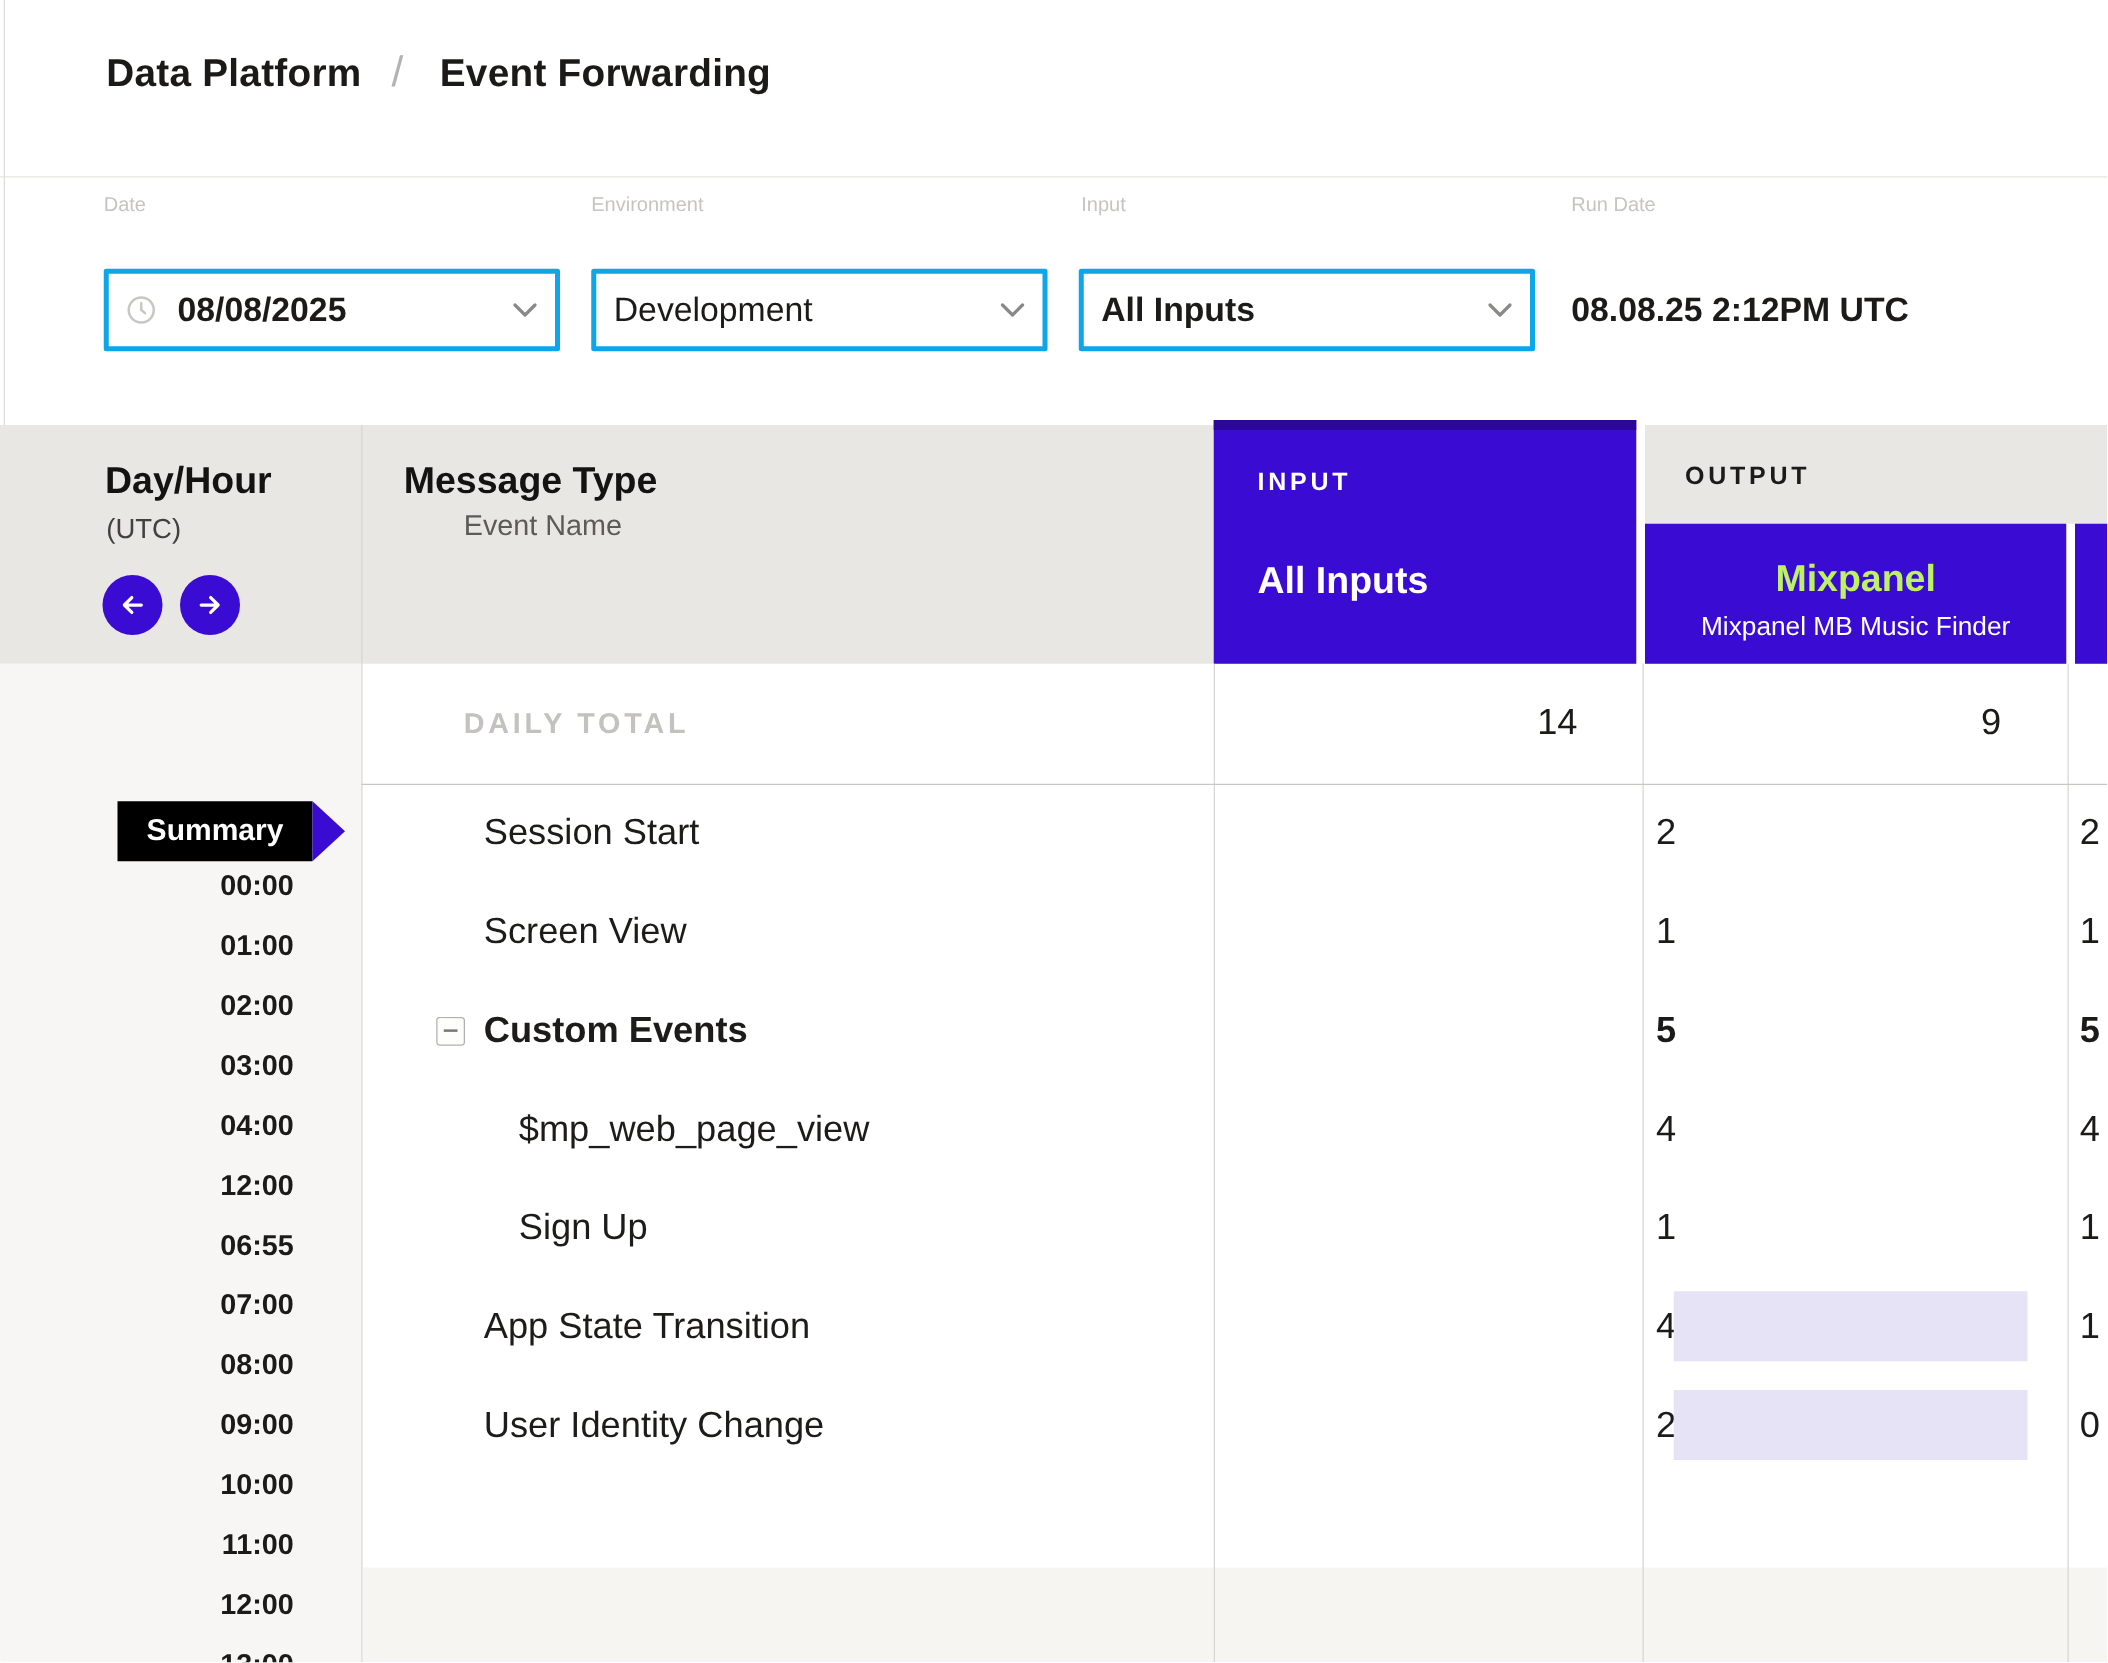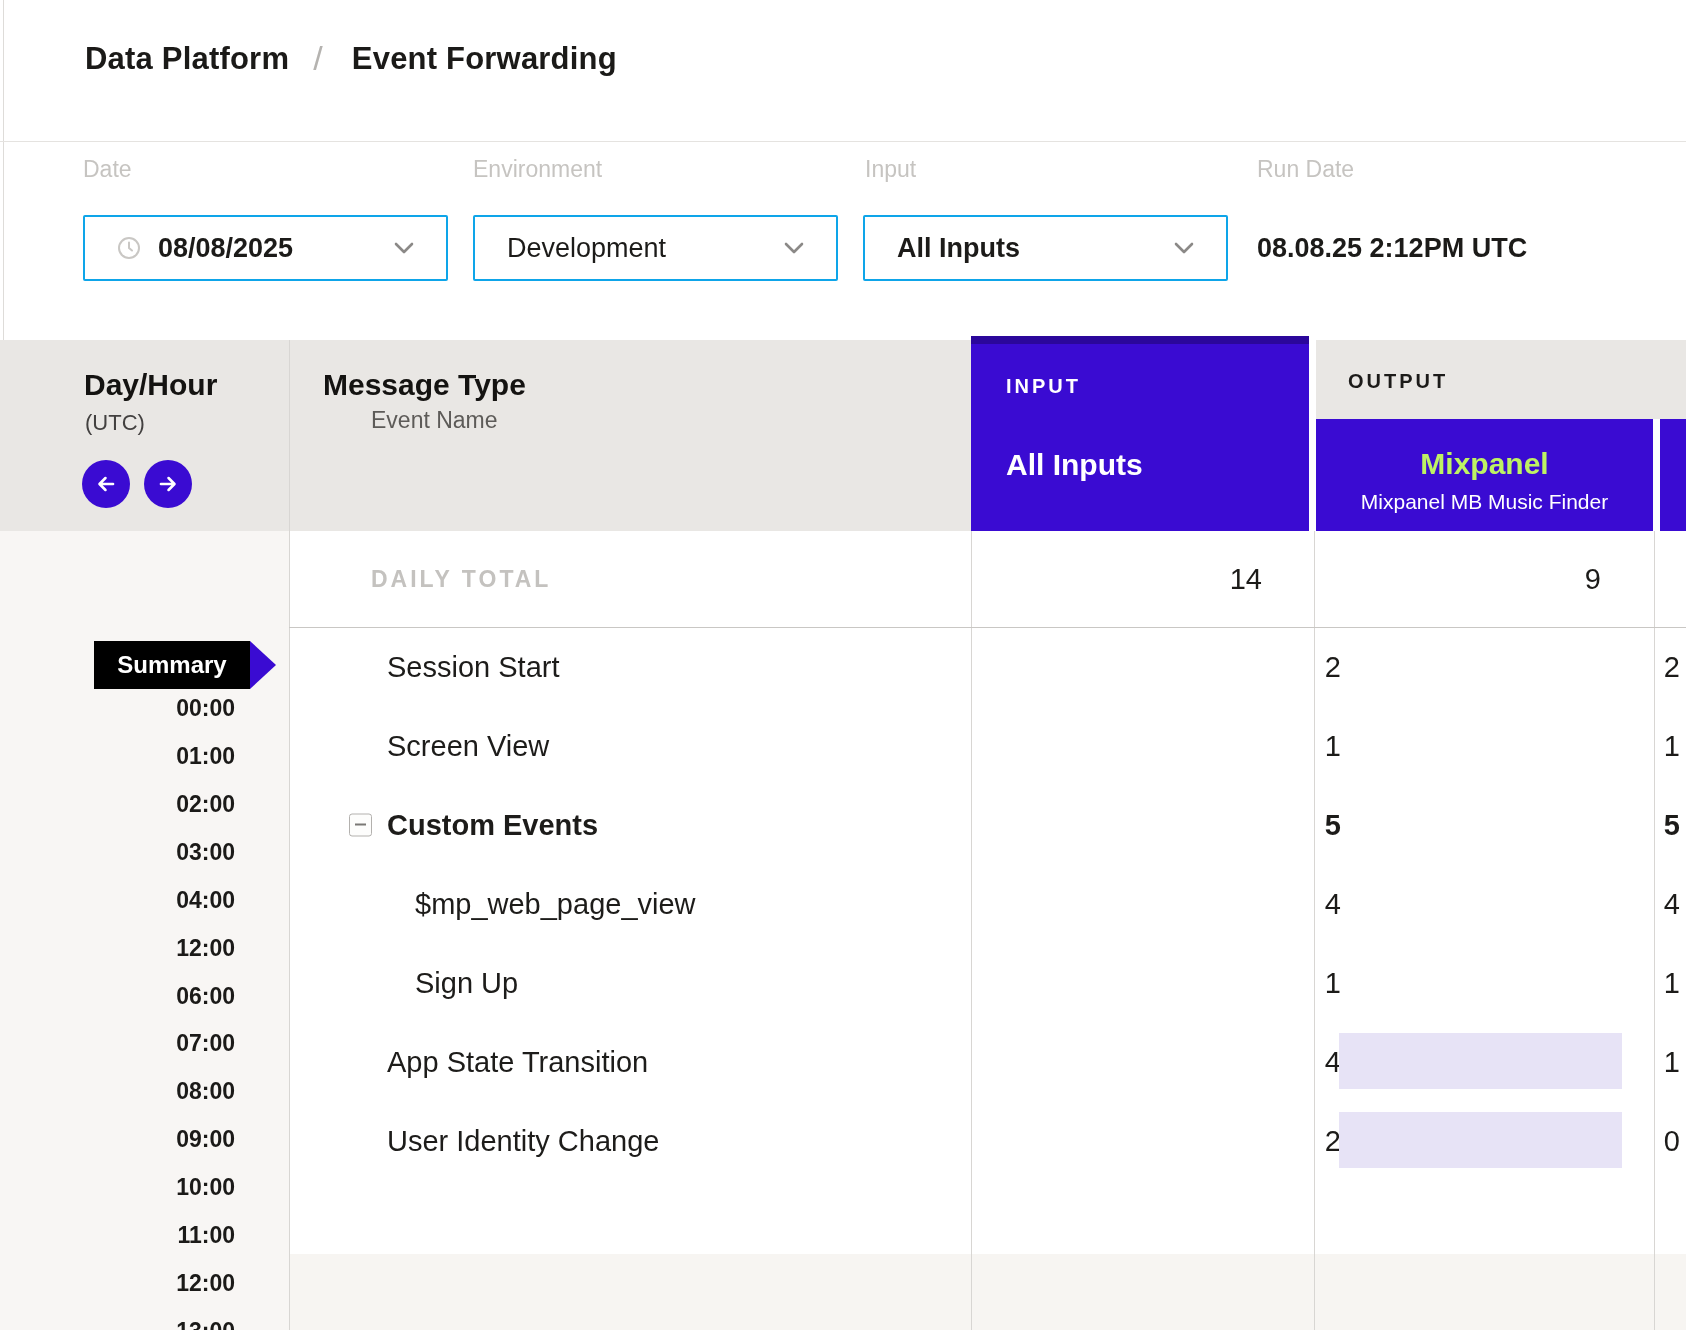--- a/index.html
+++ b/index.html
@@ -8,22 +8,22 @@
 
   
   .page-edge{position:absolute;left:3px;top:0;width:1px;height:1330px;background:#dedcd9;}
 
   
   .breadcrumb{position:absolute;left:85px;top:38px;height:42px;display:flex;align-items:center;font-size:31px;font-weight:700;color:#1b1a18;letter-spacing:.2px;}
   .breadcrumb .sep{color:#b5b3b0;font-weight:400;font-size:34px;margin:0 29px 0 24px;transform:translateY(-1px);}
   .header-border{position:absolute;left:0;top:141px;width:1686px;height:1px;background:#e5e3e0;}
 
   
-  .filter-label{position:absolute;top:156px;font-size:23px;color:#c6c4c1;}
-  .filter-box{position:absolute;top:215px;height:66px;background:#fff;border:2px solid #0ea5e9;border-radius:2px;display:flex;align-items:center;box-sizing:border-box;padding:0 32px;cursor:pointer;}
+  .filter-label{position:absolute;top:156px;font-size:16px;color:#c6c4c1;}
+  .filter-box{position:absolute;top:215px;height:66px;background:#fff;border:4px solid #0ea5e9;border-radius:2px;display:flex;align-items:center;box-sizing:border-box;padding:0 14px;cursor:pointer;}
   .filter-box .val{font-size:27px;font-weight:700;color:#1c1b19;}
   .filter-box .val.normal{font-weight:400;}
   .filter-box .chev{margin-left:auto;display:flex;align-items:center;}
   .clock{margin-right:17px;display:flex;align-items:center;}
   .run-date{position:absolute;left:1257px;top:215px;height:66px;display:flex;align-items:center;font-size:27px;font-weight:700;color:#1c1b19;}
 
   
   .band{position:absolute;left:0;top:340px;width:1686px;height:191px;background:#e9e7e4;}
   .dayhour-title{position:absolute;left:84px;top:368px;font-size:30px;font-weight:700;color:#141311;}
   .dayhour-sub{position:absolute;left:85px;top:410px;font-size:22px;color:#434140;}
@@ -169,21 +169,21 @@
   <div class="sidebar">
     <div class="summary-tab" style="top:110px">
       <span>Summary</span>
     </div>
     <div class="hour" style="top:163px">00:00</div>
     <div class="hour" style="top:211px">01:00</div>
     <div class="hour" style="top:259px">02:00</div>
     <div class="hour" style="top:307px">03:00</div>
     <div class="hour" style="top:355px">04:00</div>
     <div class="hour" style="top:403px">12:00</div>
-    <div class="hour" style="top:451px">06:00</div>
+    <div class="hour" style="top:451px">06:55</div>
     <div class="hour" style="top:498px">07:00</div>
     <div class="hour" style="top:546px">08:00</div>
     <div class="hour" style="top:594px">09:00</div>
     <div class="hour" style="top:642px">10:00</div>
     <div class="hour" style="top:690px">11:00</div>
     <div class="hour" style="top:738px">12:00</div>
     <div class="hour" style="top:786px">13:00</div>
   </div>
 
   <div class="footer-band"></div>

